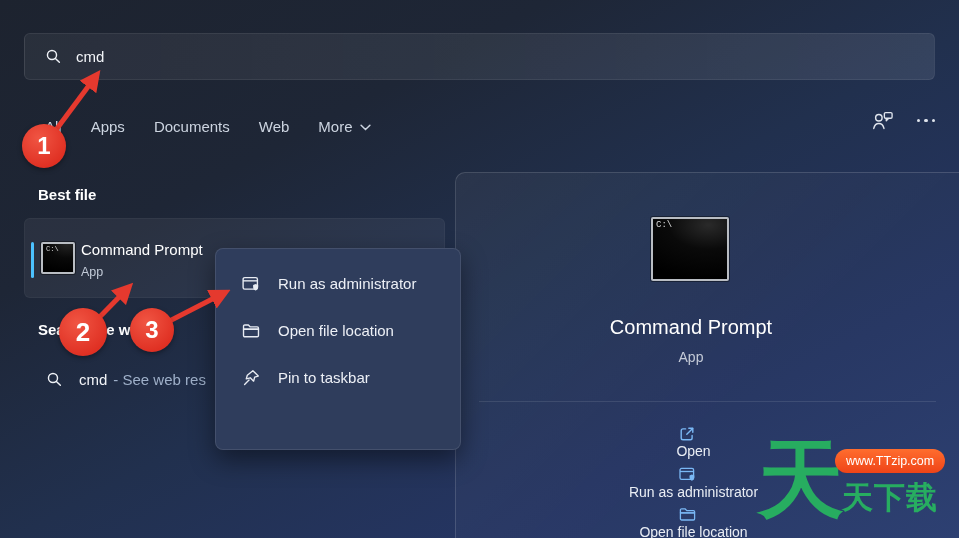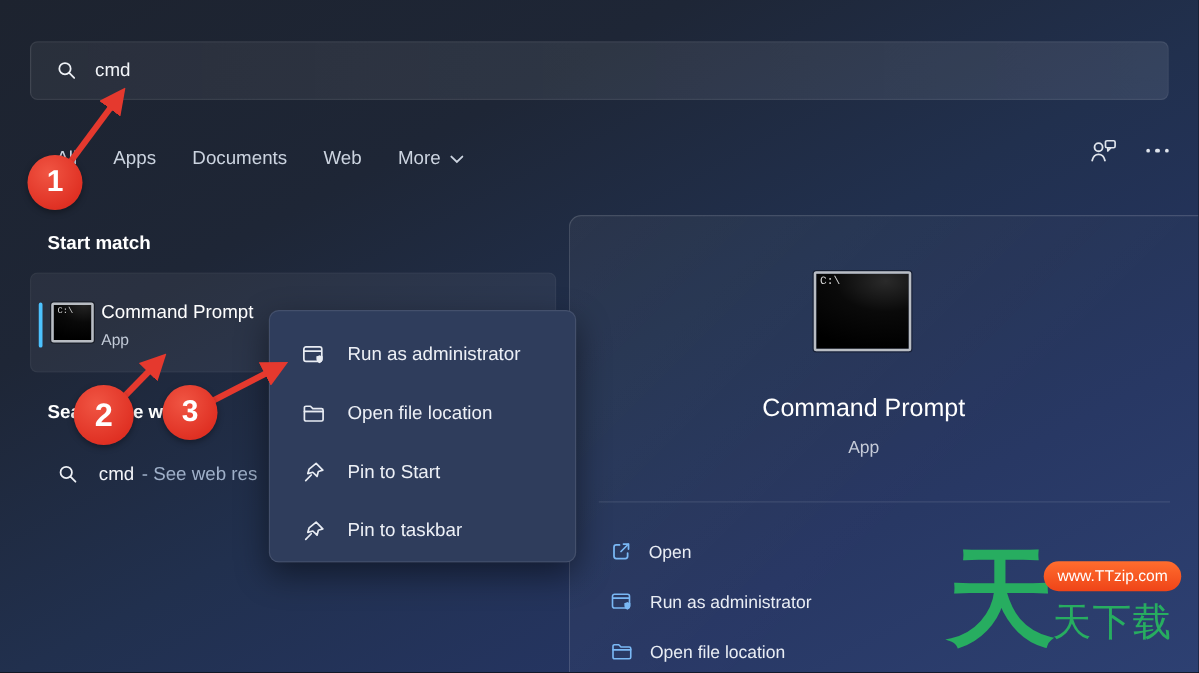--- a/index.html
+++ b/index.html
@@ -31,21 +31,21 @@
     border-radius:10px 0 0 0;}
   .cmd-icon{background:#060606;border:2.5px solid #b9bdc3;border-radius:2px;position:absolute;
     box-shadow:0 0 0 1px rgba(0,0,0,0.4);}
   .cmd-icon .ct{position:absolute;left:3px;top:1px;color:#dcdcdc;font-family:"Liberation Mono","DejaVu Sans Mono",monospace;}
   .cmd-big{left:195px;top:44px;width:78px;height:64px;
     background:radial-gradient(120% 90% at 75% 10%,#2a2a2a 0%,#0a0a0a 45%,#000 100%);}
   .cmd-big .ct{font-size:9px;}
   .pv-title{position:absolute;left:0;top:143px;width:470px;text-align:center;color:#fff;font-size:20px;}
   .pv-sub{position:absolute;left:0;top:176px;width:470px;text-align:center;color:#c5cbd8;font-size:14px;}
   .pv-divider{position:absolute;left:23px;top:228px;width:457px;height:1px;background:rgba(255,255,255,0.10);}
-  .action{position:absolute;left:23px;width:420px;height:32px;display:flex;align-items:center;padding-left:9px;border-radius:4px;}
+  .action{position:absolute;left:23px;width:420px;height:32px;display:flex;align-items:center;padding-left:9px;border-radius:4px;flex-direction:column;}
   .action .ai{color:#7ab8f5;display:flex;margin-right:13px;}
   .action .al{color:#e9edf4;font-size:14px;}
 
   
   .sec-h{position:absolute;color:#fff;font-size:15px;font-weight:700;}
   .bm-row{position:absolute;left:24px;top:218px;width:421px;height:80px;border-radius:6px;
     background:rgba(255,255,255,0.055);border:1px solid rgba(255,255,255,0.04);}
   .bm-accent{position:absolute;left:6px;top:23px;width:3px;height:36px;border-radius:2px;}
   .cmd-small{left:16px;top:23px;width:34px;height:32px;border-width:2px;
     background:radial-gradient(130% 100% at 80% 0%,#242424 0%,#090909 50%,#000 100%);}
@@ -72,21 +72,21 @@
     box-shadow:0 2px 5px rgba(0,0,0,0.35);}
   .step1{left:22px;top:124px;width:44px;height:44px;font-size:24px;}
   .step2{left:59px;top:308px;width:48px;height:48px;font-size:26px;}
   .step3{left:130px;top:308px;width:44px;height:44px;font-size:24px;}
 
   
   .wm{position:absolute;z-index:25;}
   .wm-big{left:758px;top:436px;font-size:86px;line-height:1;font-weight:900;color:#27ad60;}
   .wm-badge{left:835px;top:449px;background:linear-gradient(180deg,#ff6d2e,#ef4418);color:#fff;
     font-size:12.5px;font-weight:400;padding:5px 11px;border-radius:14px;white-space:nowrap;}
-  .wm-small{left:842px;top:477px;font-size:31px;font-weight:400;color:#27ad60;letter-spacing:1px;white-space:nowrap;}
+  .wm-small{left:842px;top:477px;font-size:31px;font-weight:700;color:#27ad60;letter-spacing:1px;white-space:nowrap;}
 </style>
 </head>
 <body>
 
 <div class="canvas">
 
   <div class="searchbar">
     <span class="sicon">
       <svg viewBox="0 0 18 18" width="17" height="17">
           <circle cx="7.4" cy="7.4" r="4.8" fill="none" stroke="#eef1f6" stroke-width="1.5"></circle>
@@ -169,21 +169,21 @@
       <span class="ai">
         <svg viewBox="0 0 19 19" width="19" height="19" fill="none" stroke="currentColor" stroke-width="1.3" stroke-linejoin="round">
           <path d="M2.4 5c0-.7.5-1.2 1.2-1.2h3.4l1.8 1.8h6.6c.7 0 1.2.5 1.2 1.2v1H2.4z"></path>
           <path d="M2.4 7.8h14.2v6c0 .7-.5 1.2-1.2 1.2H3.6c-.7 0-1.2-.5-1.2-1.2z"></path>
         </svg>
       </span>
       <span class="al">Open file location</span>
     </div>
   </div>
 
-  <div class="sec-h" style="left:38px;top:186px;">Start match</div>
+  <div class="sec-h" style="left:38px;top:186px;">Best file</div>
   <div class="bm-row">
     <div class="bm-accent" style="background:#4cc2ff;"></div>
     <div class="cmd-icon cmd-small">
       <span class="ct">C:\</span>
     </div>
     <div class="bm-title">Command Prompt</div>
     <div class="bm-sub">App</div>
   </div>
 
   <div class="sec-h" style="left:38px;top:321px;">Search the web</div>
@@ -210,29 +210,20 @@
       <span class="mi-label">Run as administrator</span>
     </div>
     <div class="menu-item">
       <span class="mi-icon">
         <svg viewBox="0 0 19 19" width="20" height="20" fill="none" stroke="currentColor" stroke-width="1.3" stroke-linejoin="round">
           <path d="M2.4 5c0-.7.5-1.2 1.2-1.2h3.4l1.8 1.8h6.6c.7 0 1.2.5 1.2 1.2v1H2.4z"></path>
           <path d="M2.4 7.8h14.2v6c0 .7-.5 1.2-1.2 1.2H3.6c-.7 0-1.2-.5-1.2-1.2z"></path>
         </svg>
       </span>
       <span class="mi-label">Open file location</span>
-    </div>
-    <div class="menu-item">
-      <span class="mi-icon">
-        <svg viewBox="0 0 19 19" width="20" height="20" fill="none" stroke="currentColor" stroke-width="1.3" stroke-linejoin="round" stroke-linecap="round">
-          <path d="M11.3 2.6l5.1 5.1-3.4 1-1 3.8-3.2-3.2-3.8 1 1-3.4z"></path>
-            <path d="M7.6 11.4l-4.2 4.2"></path>
-        </svg>
-      </span>
-      <span class="mi-label">Pin to Start</span>
     </div>
     <div class="menu-item">
       <span class="mi-icon">
         <svg viewBox="0 0 19 19" width="20" height="20" fill="none" stroke="currentColor" stroke-width="1.3" stroke-linejoin="round" stroke-linecap="round">
           <path d="M11.3 2.6l5.1 5.1-3.4 1-1 3.8-3.2-3.2-3.8 1 1-3.4z"></path>
             <path d="M7.6 11.4l-4.2 4.2"></path>
         </svg>
       </span>
       <span class="mi-label">Pin to taskbar</span>
     </div>

